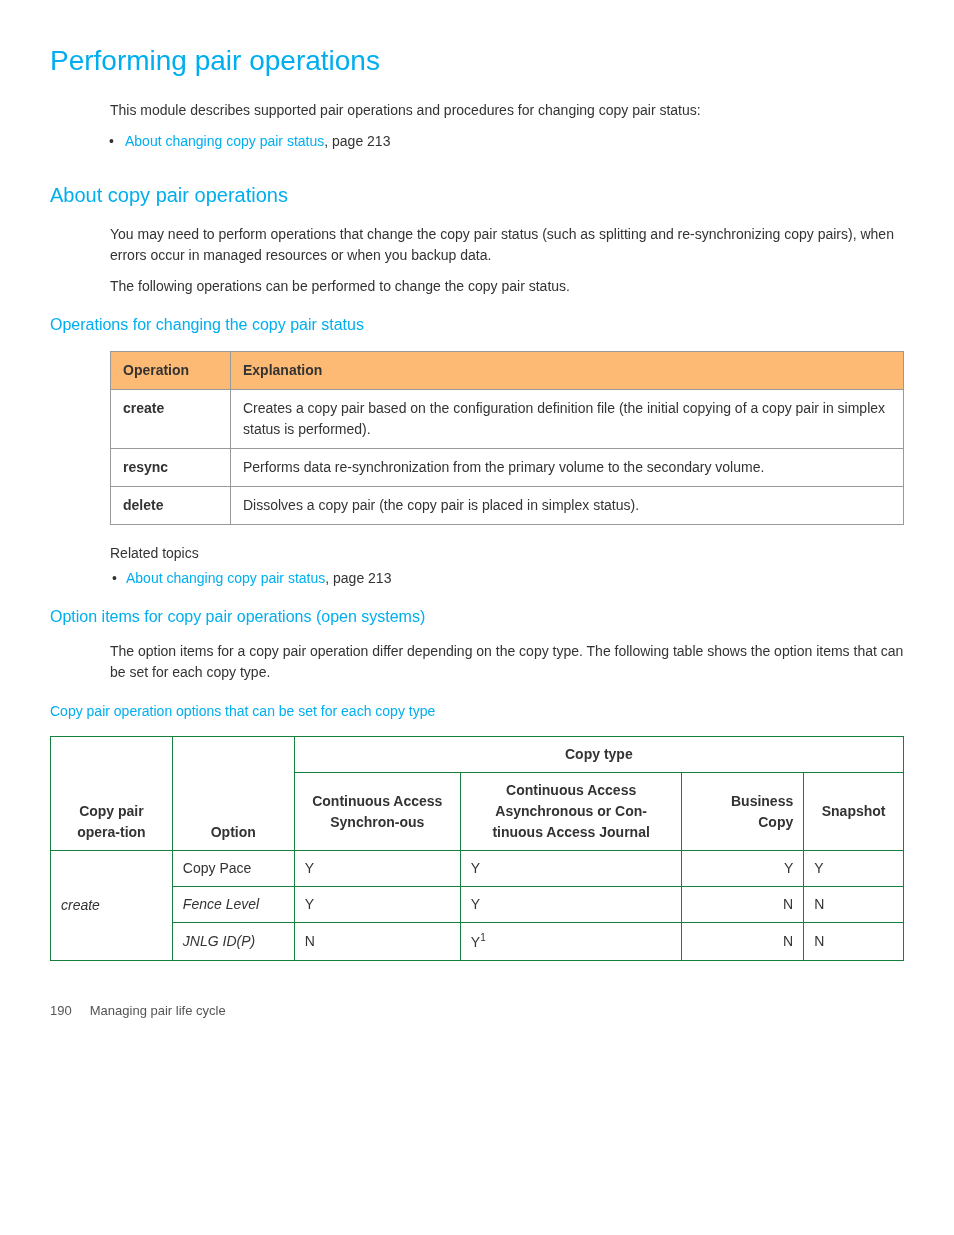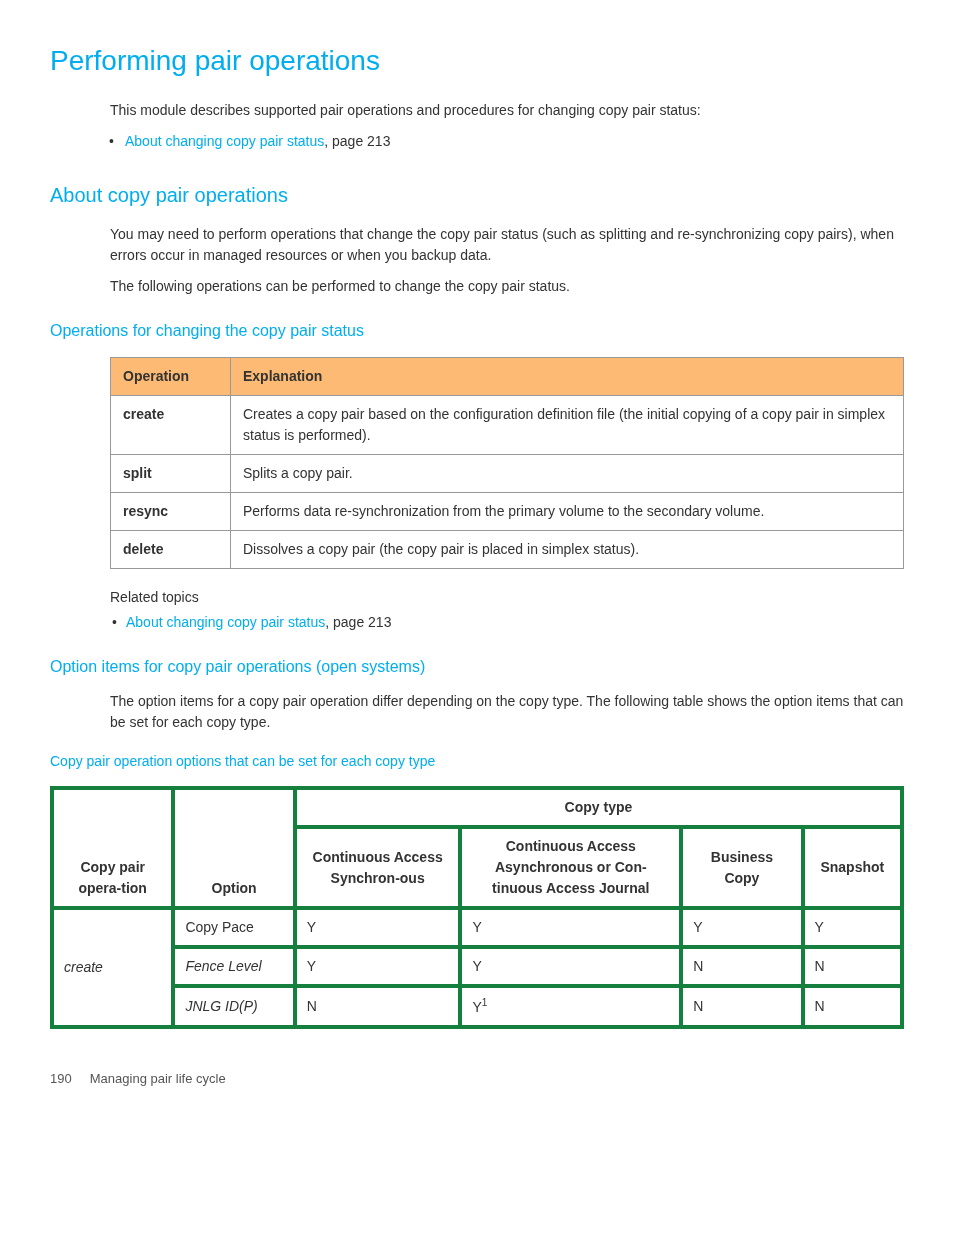--- a/index.html
+++ b/index.html
@@ -21,21 +21,21 @@
       color: #00aeef;
       font-size: 20px;
       font-weight: normal;
       margin-top: 28px;
       margin-bottom: 14px;
     }
     h3.subsection-title {
       color: #00aeef;
       font-size: 16px;
       font-weight: normal;
-      margin-top: 22px;
+      margin-top: 16px;
       margin-bottom: 12px;
     }
     .intro-text {
       margin-left: 60px;
       margin-bottom: 10px;
     }
     .toc-list {
       margin-left: 75px;
       margin-bottom: 18px;
       list-style: none;
@@ -113,21 +113,21 @@
     }
     
     .opts-table {
       margin-left: 0;
       margin-top: 14px;
       margin-bottom: 18px;
       border-collapse: collapse;
       width: 100%;
     }
     .opts-table th, .opts-table td {
-      border: 4px solid #15803d;
+      border: 1px solid #15803d;
       padding: 7px 10px;
       vertical-align: middle;
       font-size: 14px;
     }
     .opts-table td:first-child {
       font-style: italic;
     }
     .opts-table .col-oper {
       width: 110px;
       vertical-align: middle;
@@ -136,20 +136,21 @@
       width: 110px;
     }
     .opts-table .col-cas {
       width: 150px;
     }
     .opts-table .col-caas {
       width: 200px;
     }
     .opts-table .col-bc {
       width: 110px;
+      text-align: right;
     }
     .opts-table .col-ss {
       width: 90px;
     }
     .opts-table-subtitle {
       color: #00aeef;
       font-size: 14px;
       margin-top: 18px;
       margin-bottom: 10px;
     }
@@ -189,24 +190,20 @@
   <thead>
     <tr>
       <th>Operation</th>
       <th>Explanation</th>
     </tr>
   </thead>
   <tbody id="ops-tbody">
   <tr>
         <td>create</td>
         <td>Creates a copy pair based on the configuration definition file (the initial copying of a copy pair in simplex status is performed).</td>
-      </tr>
-      <tr>
-        <td>split</td>
-        <td>Splits a copy pair.</td>
       </tr>
       <tr>
         <td>resync</td>
         <td>Performs data re-synchronization from the primary volume to the secondary volume.</td>
       </tr>
       <tr>
         <td>delete</td>
         <td>Dissolves a copy pair (the copy pair is placed in simplex status).</td>
       </tr>
     </tbody>

